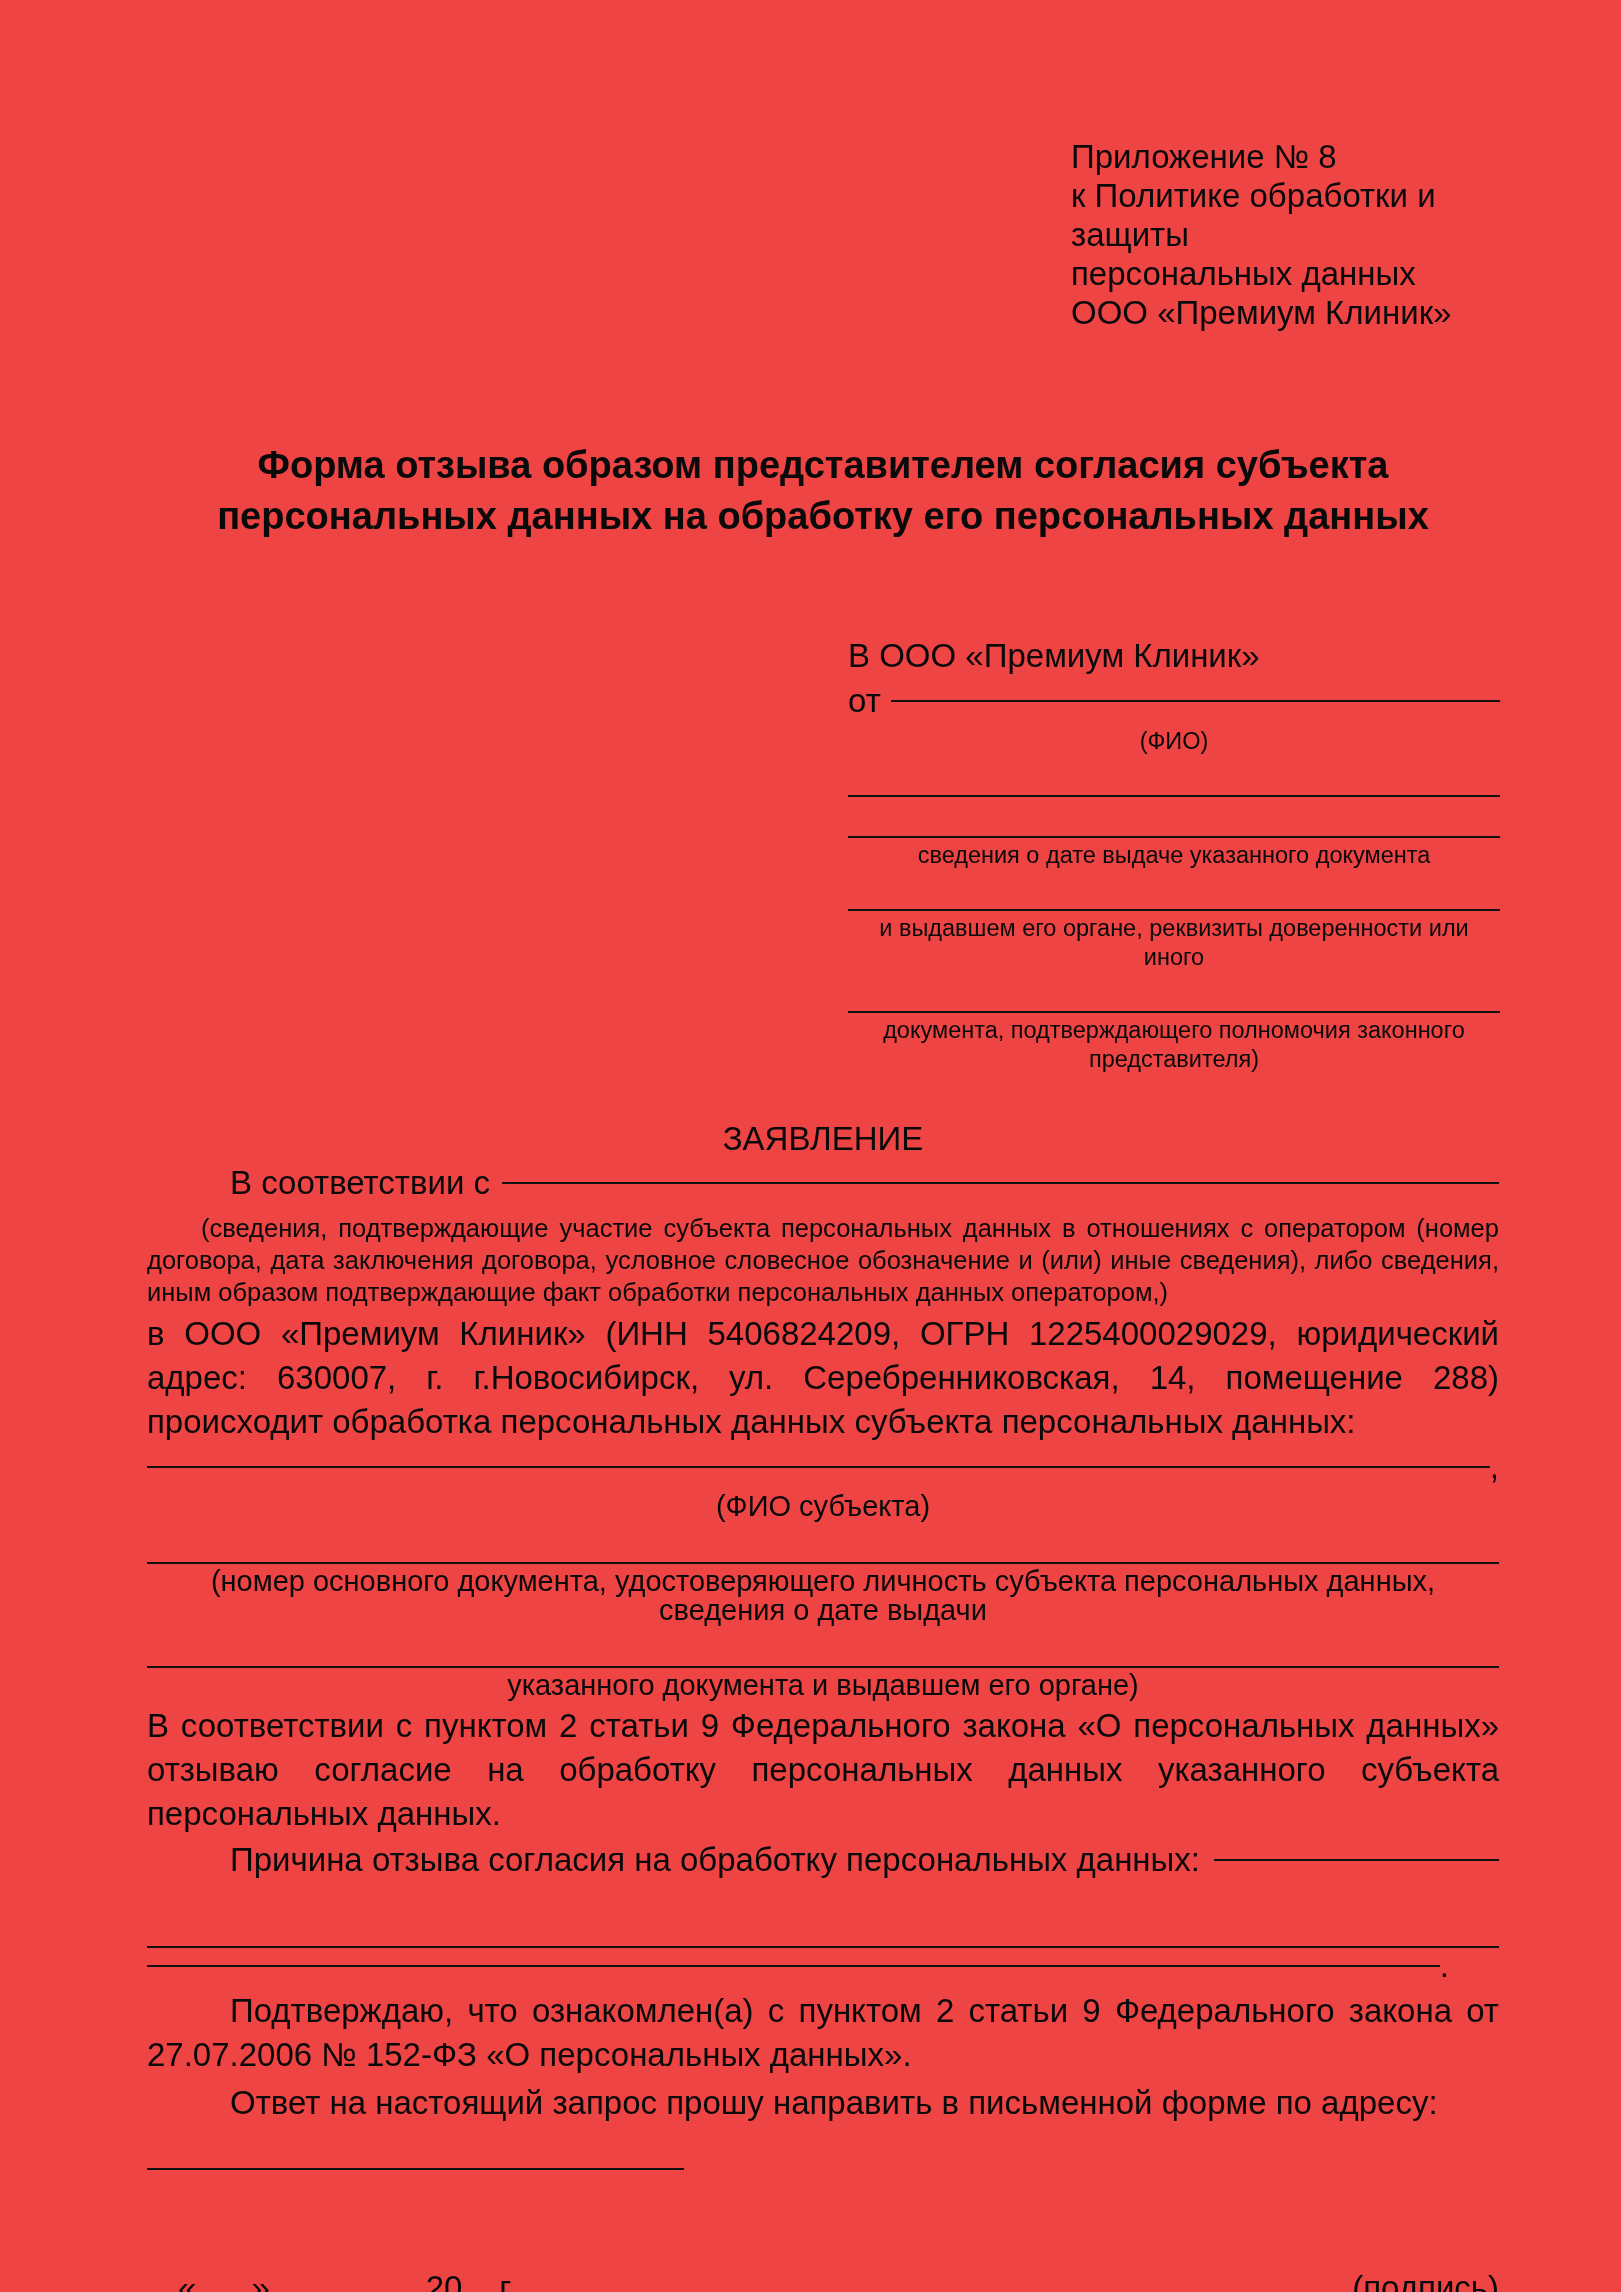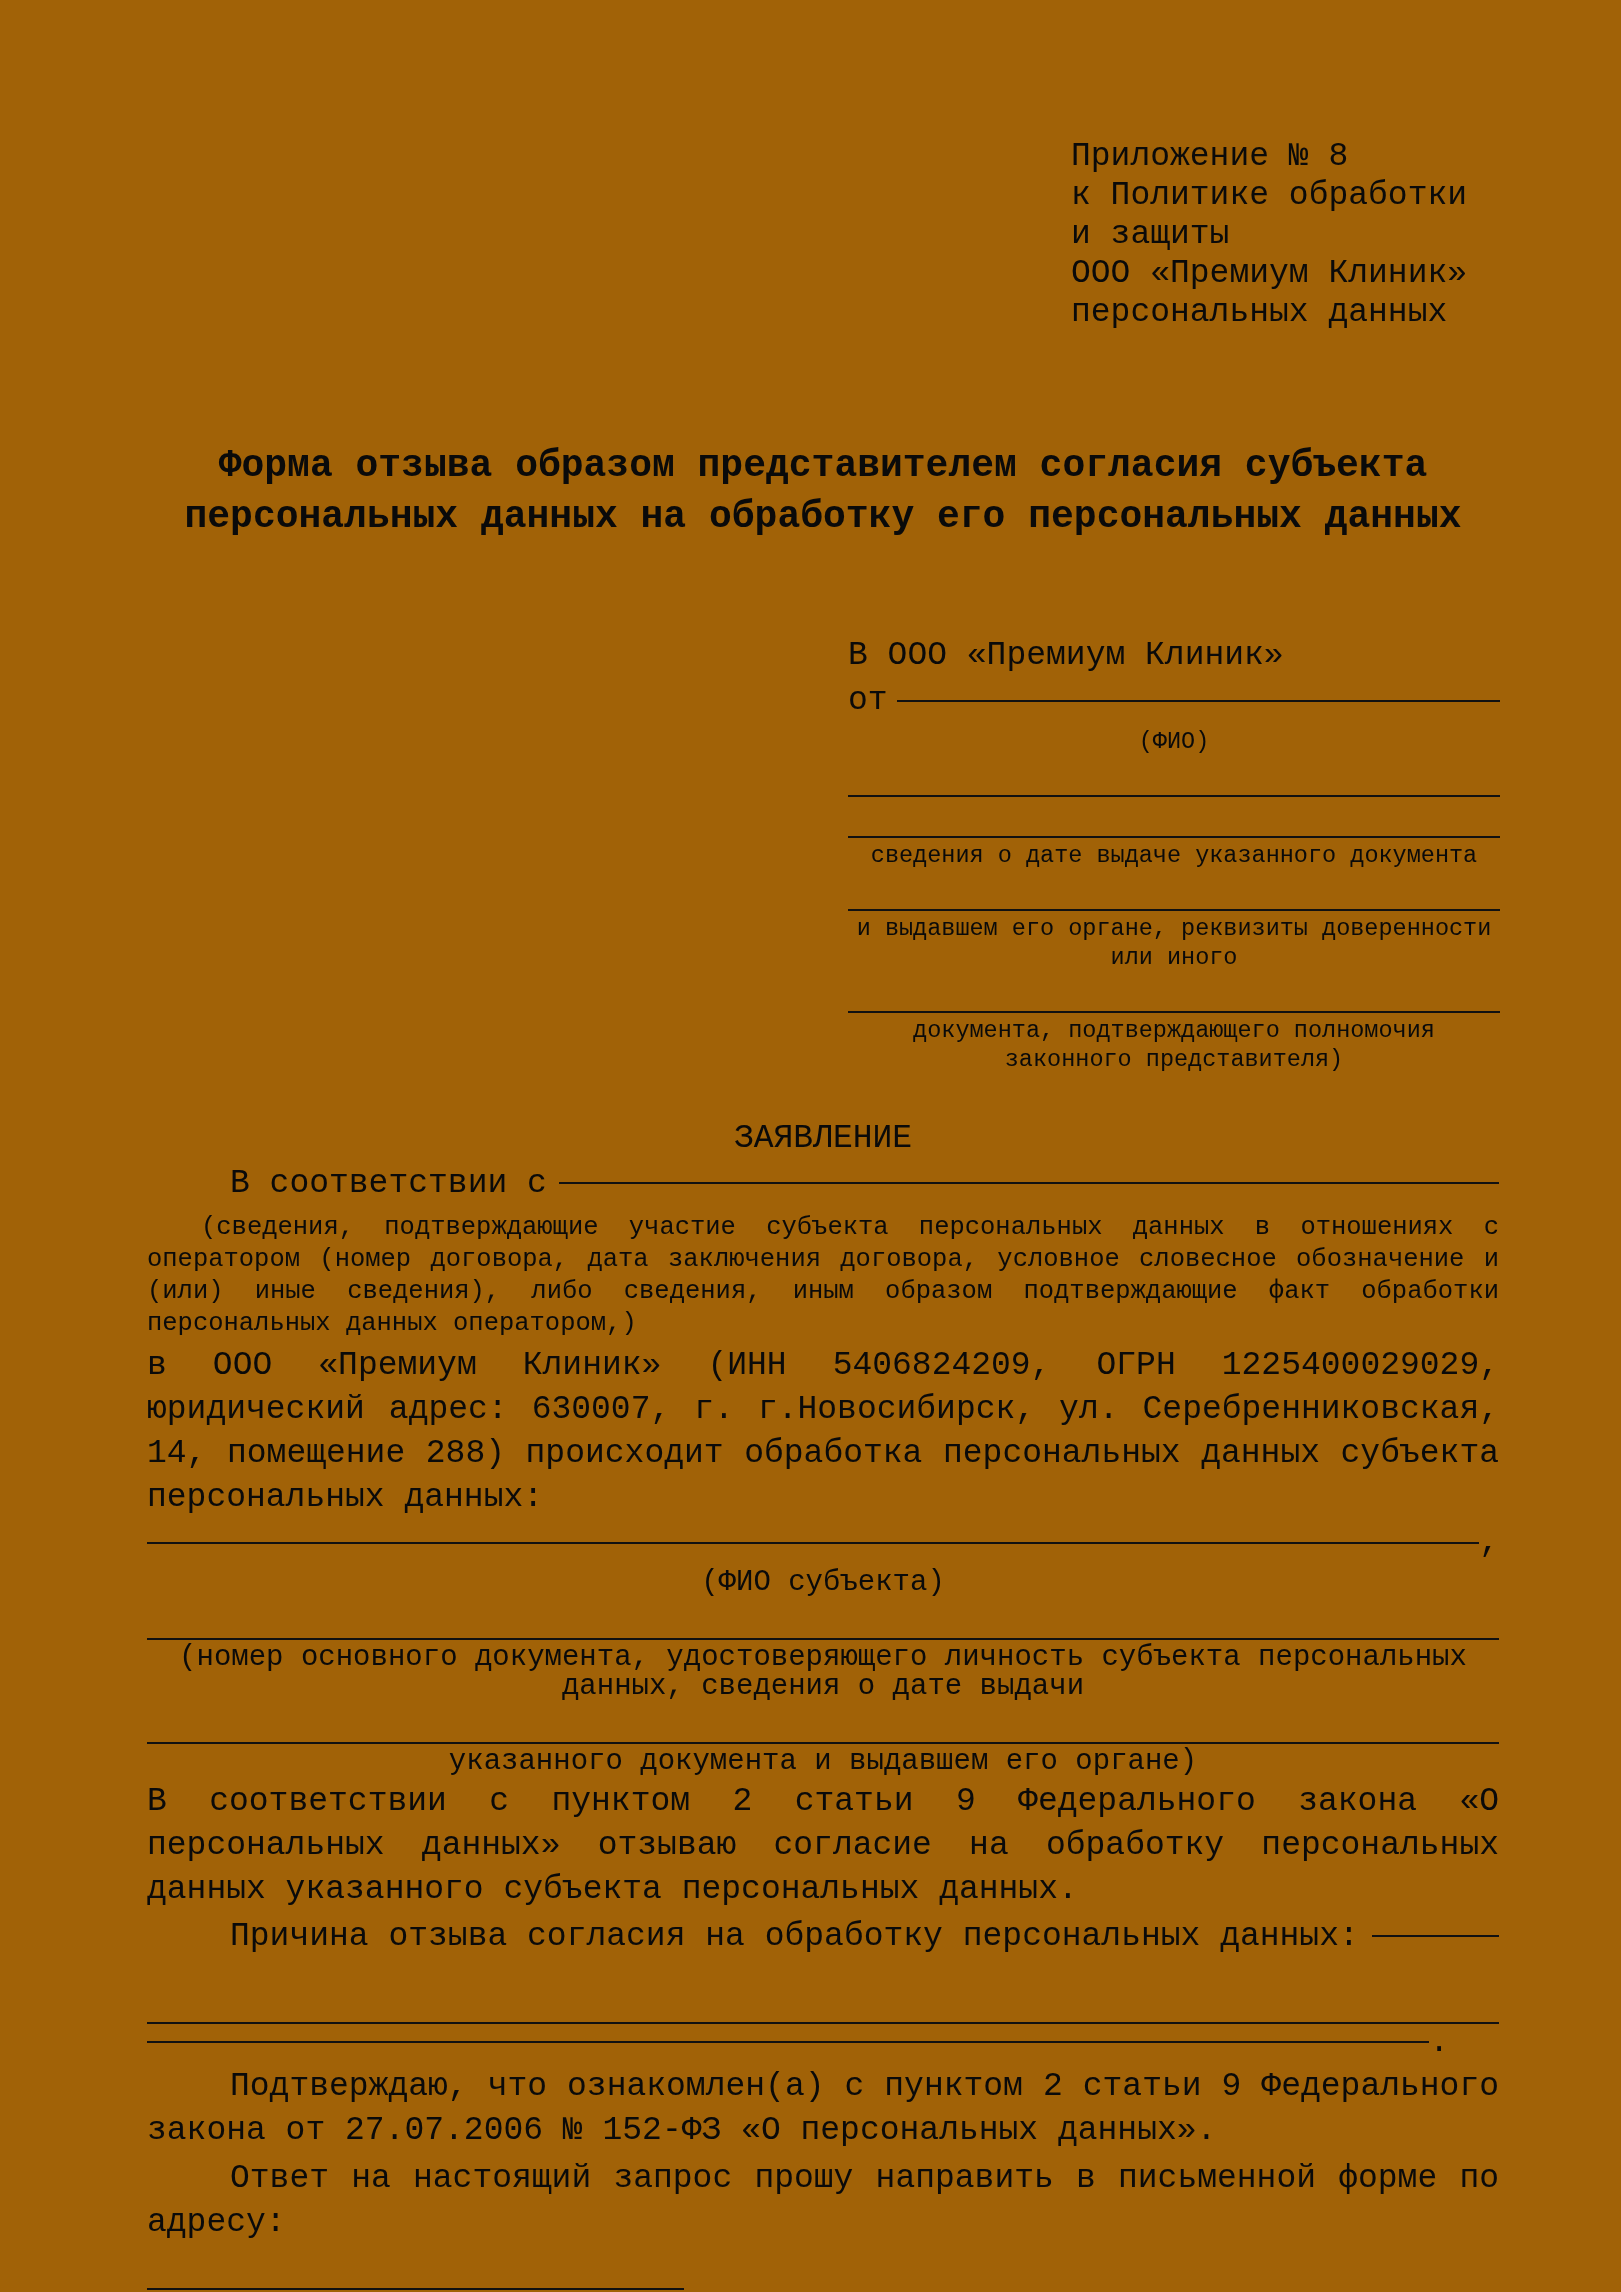--- a/index.html
+++ b/index.html
@@ -1,22 +1,22 @@
 <!DOCTYPE html>
 <html lang="ru"><head>
 <meta charset="utf-8">
 <style>
   html, body { margin: 0; padding: 0; background: #ffffff; }
   .page {
     position: relative;
     width: 1621px;
     height: 2293px;
-    background: #a16207;
+    background: #ef4444;
     color: #0a0a0a;
-    font-family: Liberation Mono, monospace;
+    font-family: Liberation Sans, sans-serif;
     font-size: 33px;
     box-sizing: border-box;
     padding: 137px 122px 0 147px;
     overflow: hidden;
   }
 
   
   .header-block { margin-left: 924px; line-height: 39px; }
 
   
@@ -75,22 +75,22 @@
   .sig-line { width: 400px; border-bottom: 2.9px solid #111; height: 41px; }
 </style>
 </head>
 <body>
 
 <div class="page">
 
   <div class="header-block">
     <div>Приложение № 8</div>
     <div>к Политике обработки и защиты</div>
+    <div>персональных данных</div>
     <div>ООО «Премиум Клиник»</div>
-    <div>персональных данных</div>
   </div>
 
   <div class="title">
     <div>Форма отзыва образом представителем согласия субъекта</div>
     <div>персональных данных на обработку его персональных данных</div>
   </div>
 
   <div class="addr">
     <div class="addr-to">В ООО «Премиум Клиник»</div>
     <div class="flex-row from-row">

